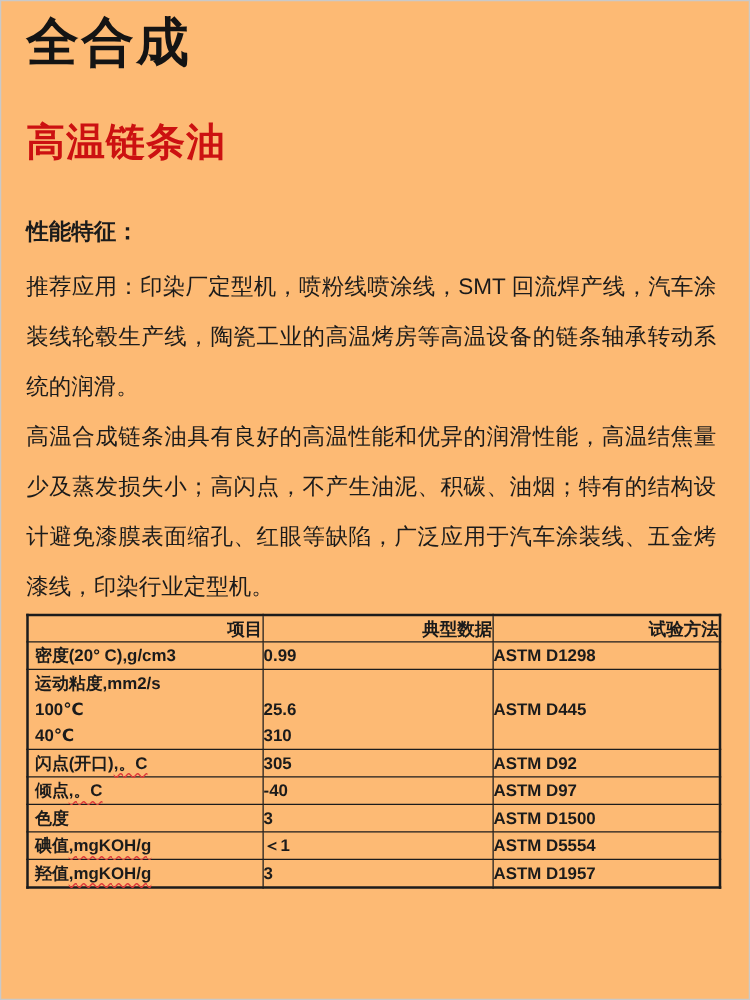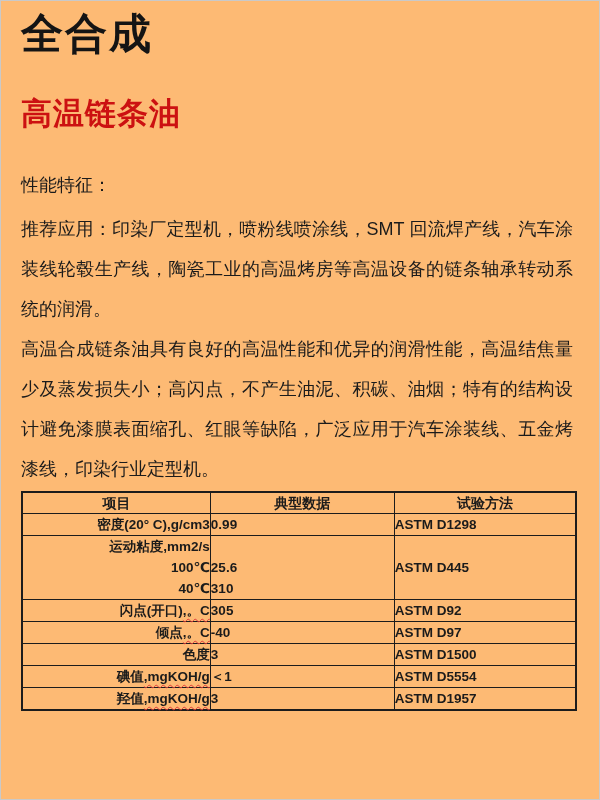--- a/index.html
+++ b/index.html
@@ -9,43 +9,43 @@
     border:1px solid #c9c9c9;padding:6px 24px 0 20px;overflow:hidden;position:relative;
   }
   .title-black{
     font-size:42px;line-height:50px;margin:2px 0 0;font-weight:900;
     letter-spacing:2px;color:#141414;
   }
   .title-red{
     font-size:31px;line-height:50px;margin:30px 0 0;font-weight:900;
     letter-spacing:1px;color:var(--accent,#cc1111);
   }
-  .sec-heading{font-size:18px;line-height:24px;margin-top:34px;font-weight:400;}
+  .sec-heading{font-size:18px;line-height:24px;margin-top:34px;font-weight:700;}
   .body-para{
     font-size:18px;line-height:40px;margin:12px 0 0;width:552px;
     text-align:justify;text-justify:inter-ideograph;font-weight:400;
   }
   .body-para + .body-para{margin-top:0;}
   .table-caption{font-size:14px;line-height:18px;margin-top:30px;font-weight:400;}
   table.spec-table{
     border-collapse:collapse;width:556px;margin-top:2px;
     table-layout:fixed;border:2px solid #1c1c1c;
   }
   .spec-table col.c1{width:34%;}
   .spec-table col.c2{width:33.2%;}
   .spec-table col.c3{width:32.8%;}
   .spec-table th{
     border:1px solid #1c1c1c;font-size:14px;font-weight:700;
-    height:20px;line-height:20px;padding:0;text-align:center;
+    height:20px;line-height:20px;padding:0;text-align:right;
   }
   .spec-table td{
     border:1px solid #1c1c1c;font-size:13.5px;font-weight:700;
     padding:0;vertical-align:middle;
   }
-  .item-cell{text-align:right;padding-left:5px !important;}
+  .item-cell{text-align:left;padding-left:5px !important;}
   .value-cell,.method-cell{text-align:left;}
   .item-line,.value-line{height:21px;line-height:21px;white-space:nowrap;overflow:visible;}
   .wavy{
     text-decoration:underline;text-decoration-style:wavy;
     text-decoration-color:var(--squiggle,#e03a3a);
     text-decoration-thickness:1px;text-underline-offset:3px;
   }
 </style>
 </head>
 <body>

